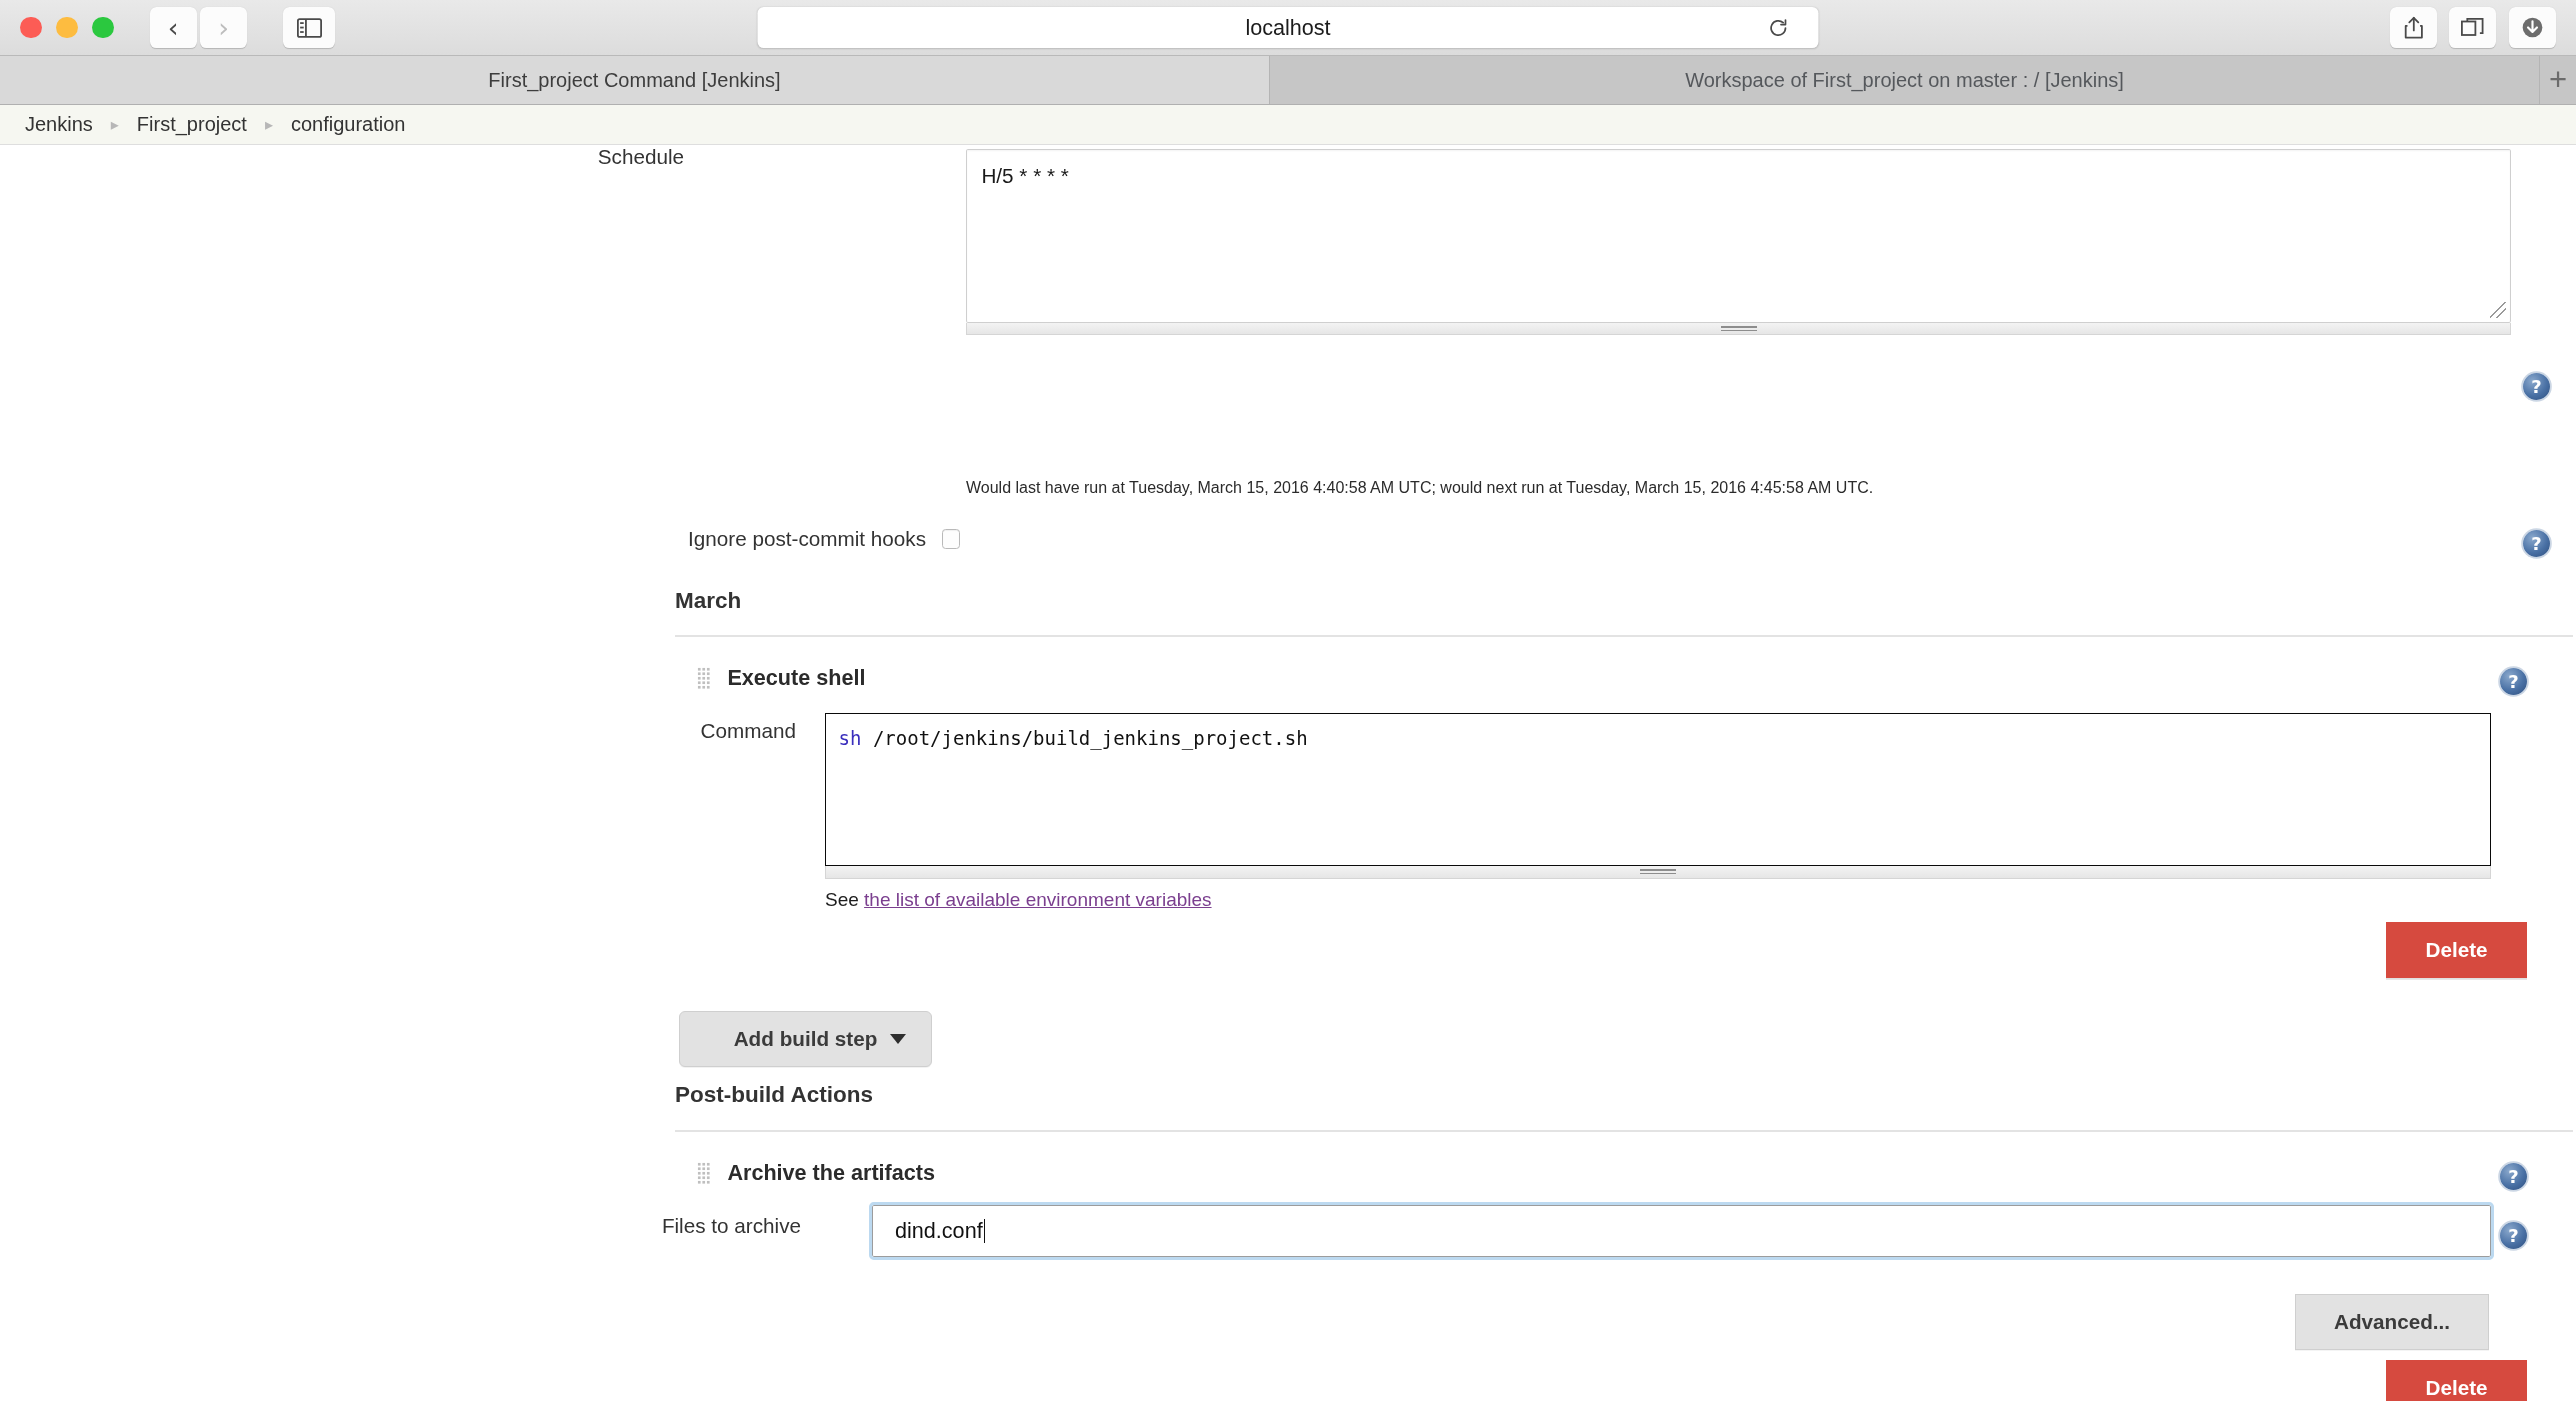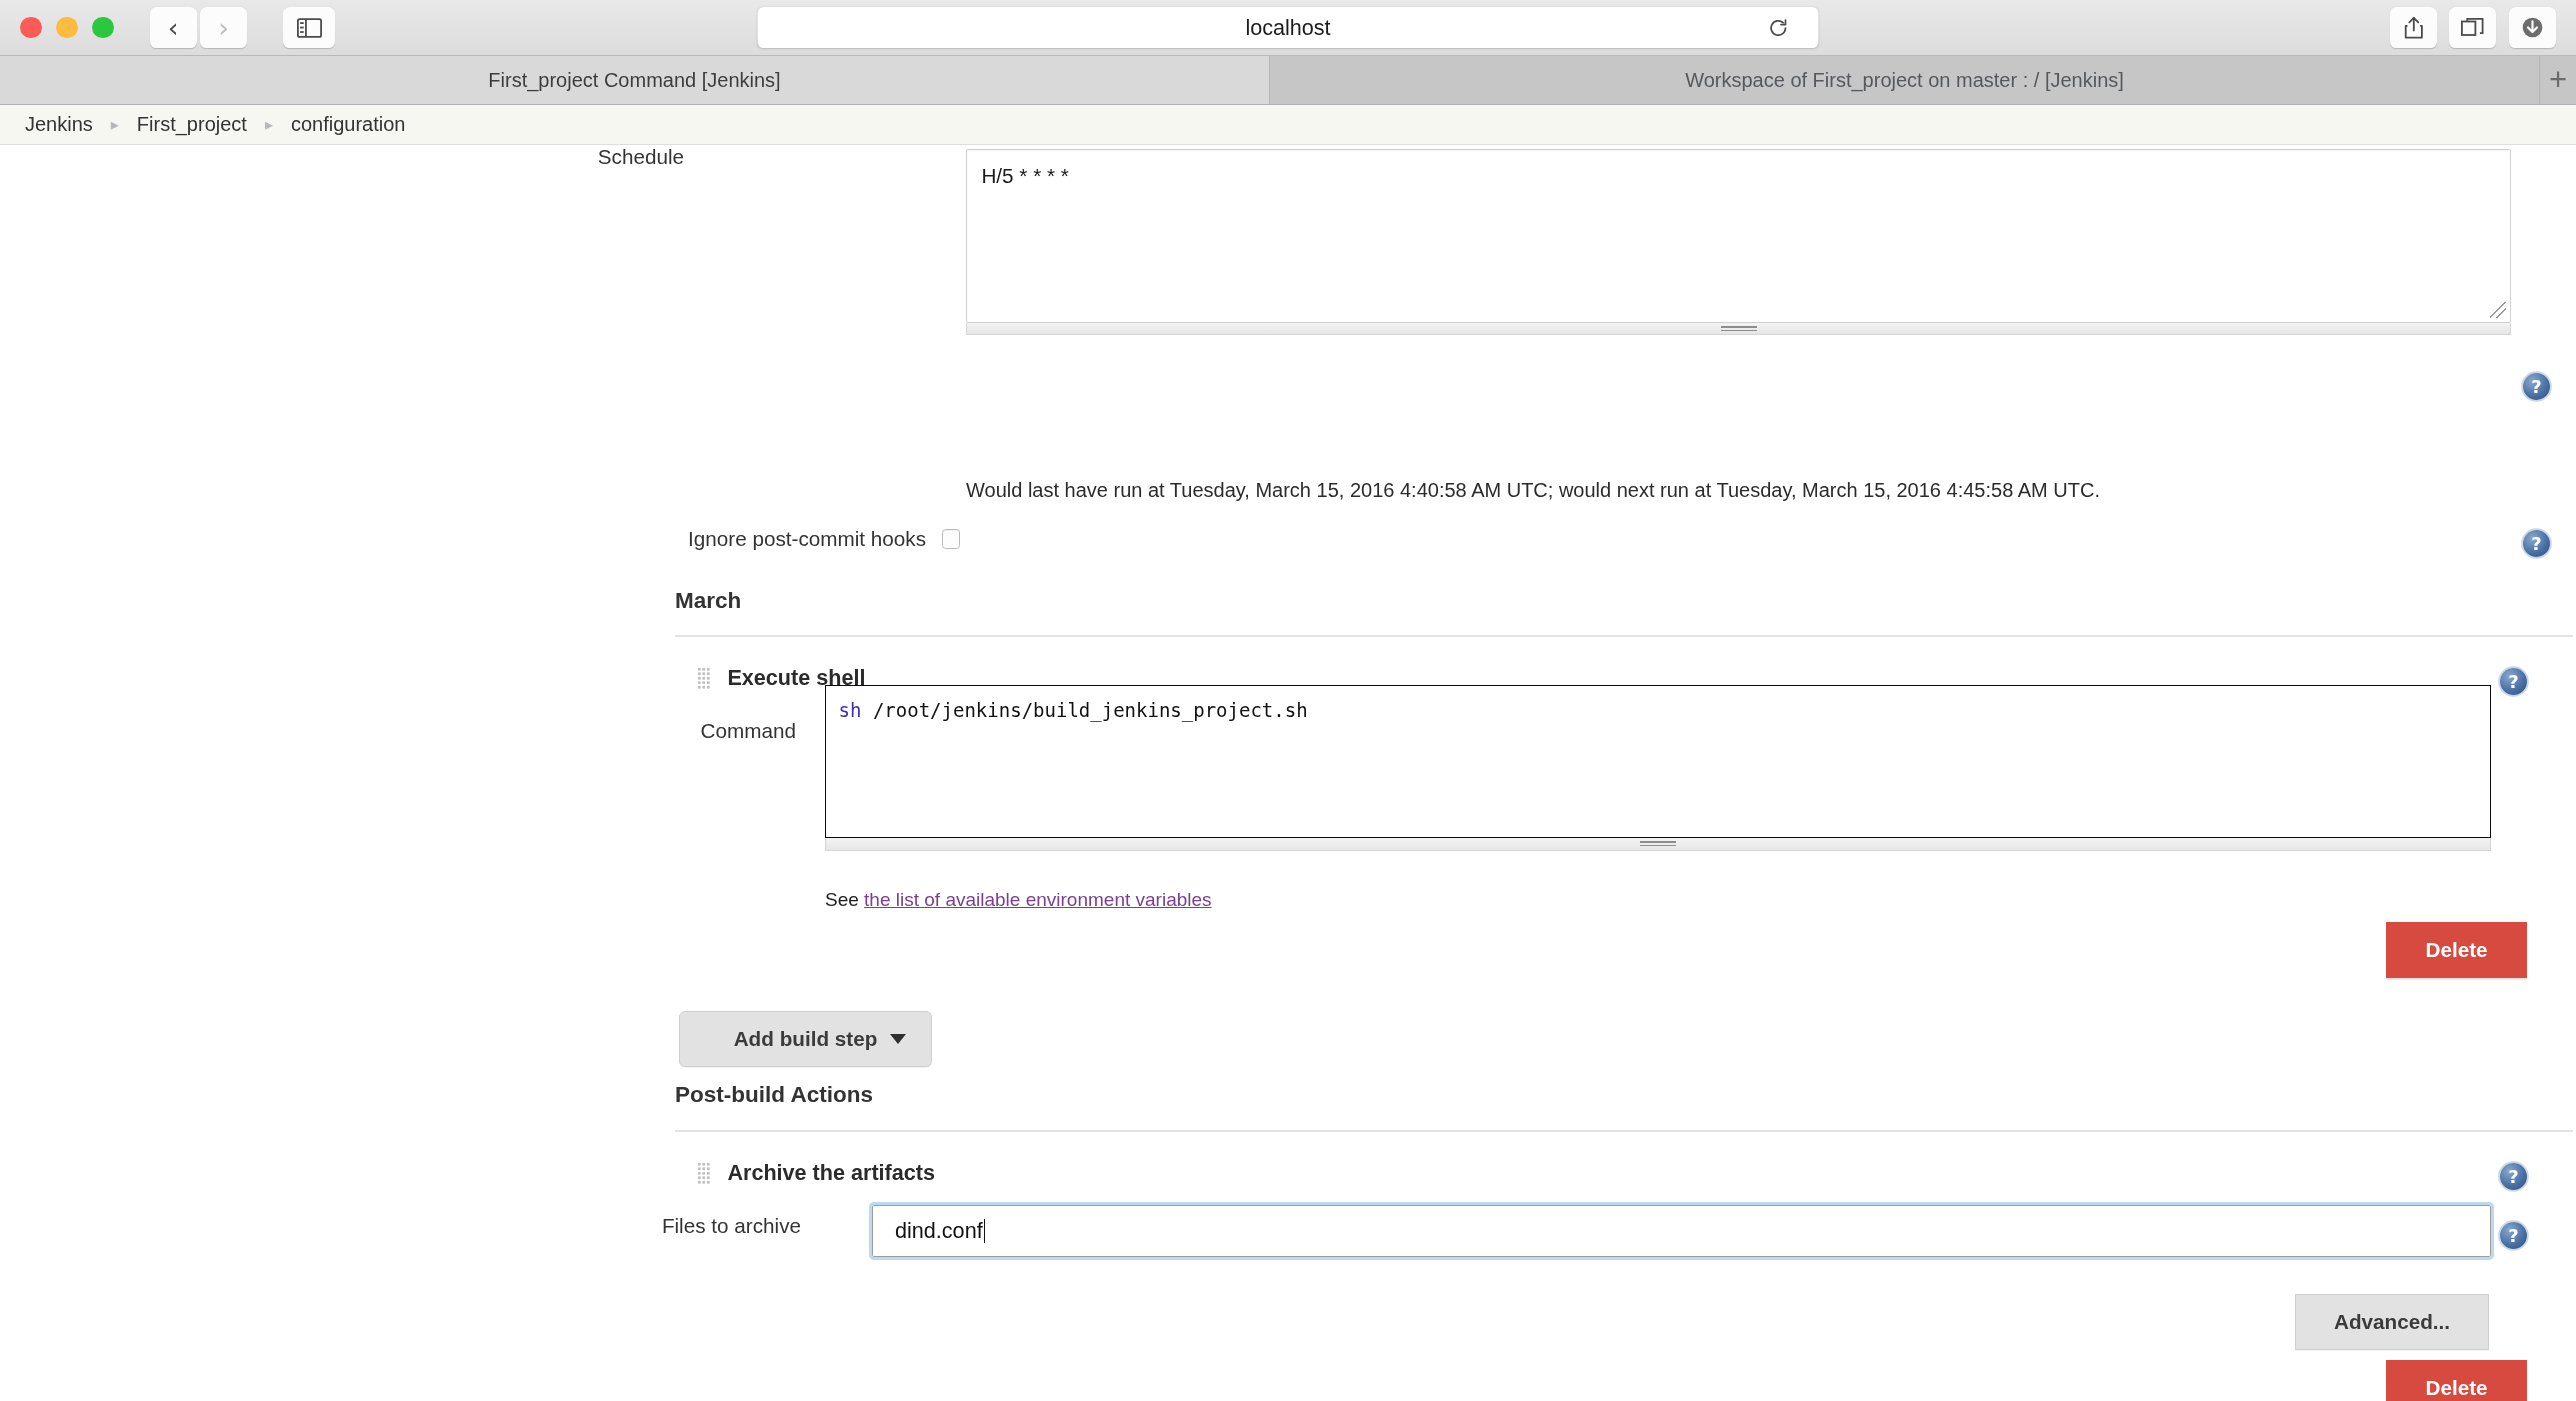--- a/index.html
+++ b/index.html
@@ -136,21 +136,21 @@
     border: 0.9px solid #d5d5d5;
     border-top: none;
     display: flex; align-items: center; justify-content: center;
   }
   .grip-lines {
     width: 36px; height: 5.4px;
     background:
       linear-gradient(to bottom,#8d8d8d 0 1.8px, transparent 1.8px 3.6px, #8d8d8d 3.6px 5.4px);
   }
 
-  .hint-text { font-size: 20px; color: #2b2b2b; }
+  .hint-text { font-size: 16px; color: #2b2b2b; }
 
   .jk-checkbox {
     width: 18px; height: 20px;
     border: 0.9px solid #b9b9b9;
     border-radius: 3.6px;
     background: #fdfdfd;
     box-shadow: inset 0 0.9px 0.9px rgba(0,0,0,.06);
   }
 
   .section-head {
@@ -340,21 +340,21 @@
   <div class="section-rule" style="position:absolute; left:675px; top:490px; width:1898px;"></div>
 
   <div style="position:absolute; left:697px; top:520px; display:flex; align-items:center; gap:16px;">
     <span class="drag-handle"></span>
     <span class="block-title">Execute shell</span>
   </div>
   <div class="help-icon" style="position:absolute; left:2500px; top:523px;">?</div>
 
   <div class="field-label" style="position:absolute; left:576px; top:574px; width:220px;">Command</div>
 
-  <div class="ta-outer" style="position:absolute; left:825px; top:540px;">
+  <div class="ta-outer" style="position:absolute; left:825px; top:568px;">
     <div class="cmd-box">
       <span class="tok-cmd">sh</span><span> /root/jenkins/build_jenkins_project.sh</span>
     </div>
     <div class="grip-bar" style="width:1666px;">
       <span class="grip-lines"></span>
     </div>
   </div>
 
   <div class="see-line" style="position:absolute; left:825px; top:744px;">
     <span>See </span><span class="env-link">the list of available environment variables</span>

